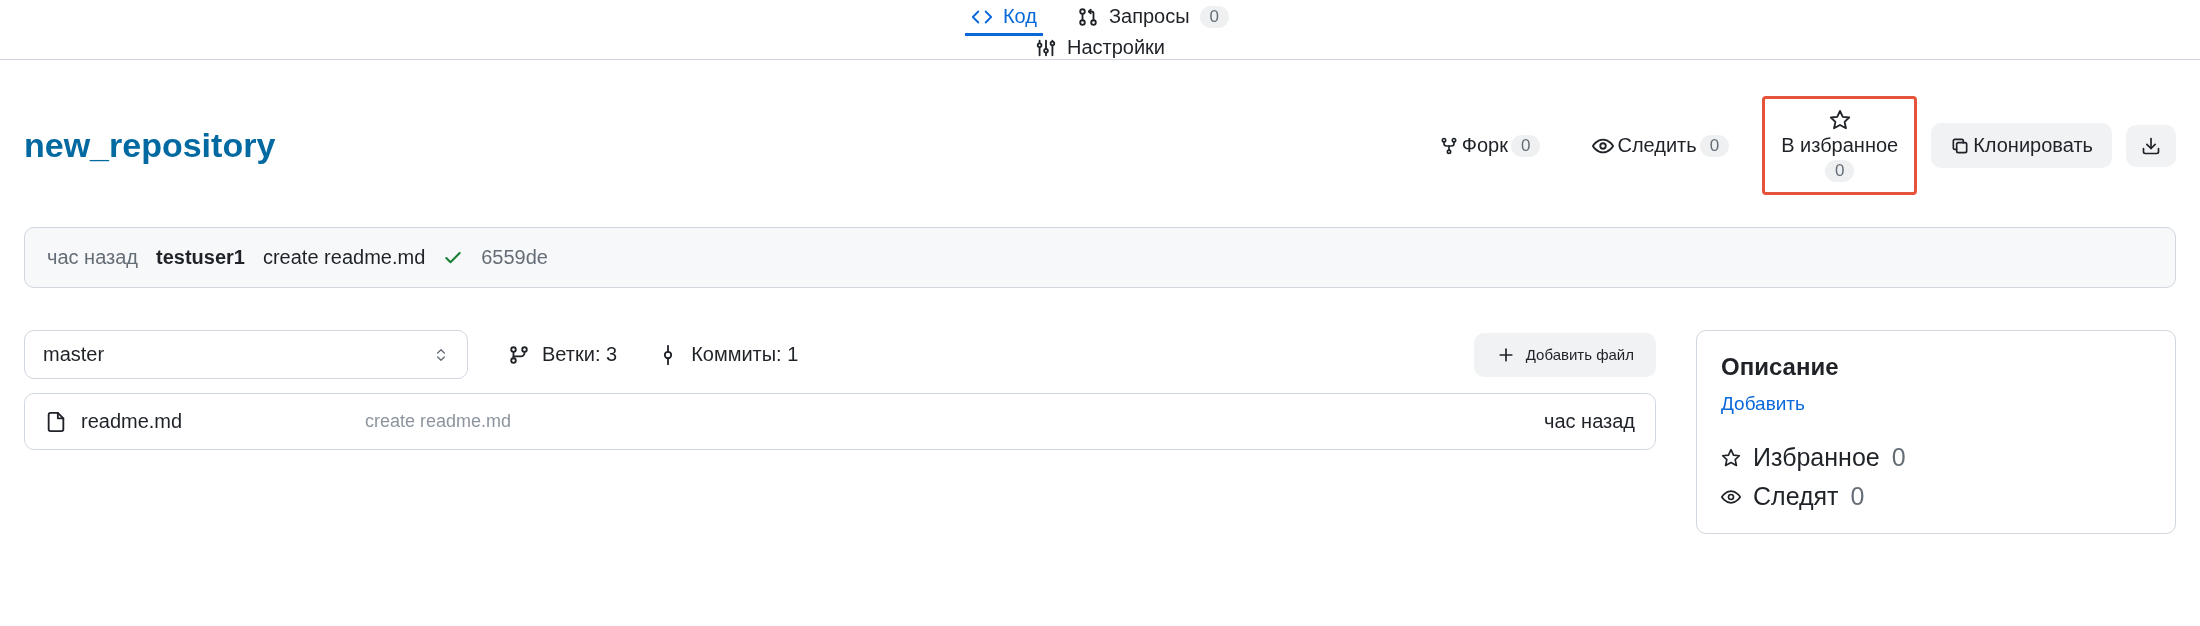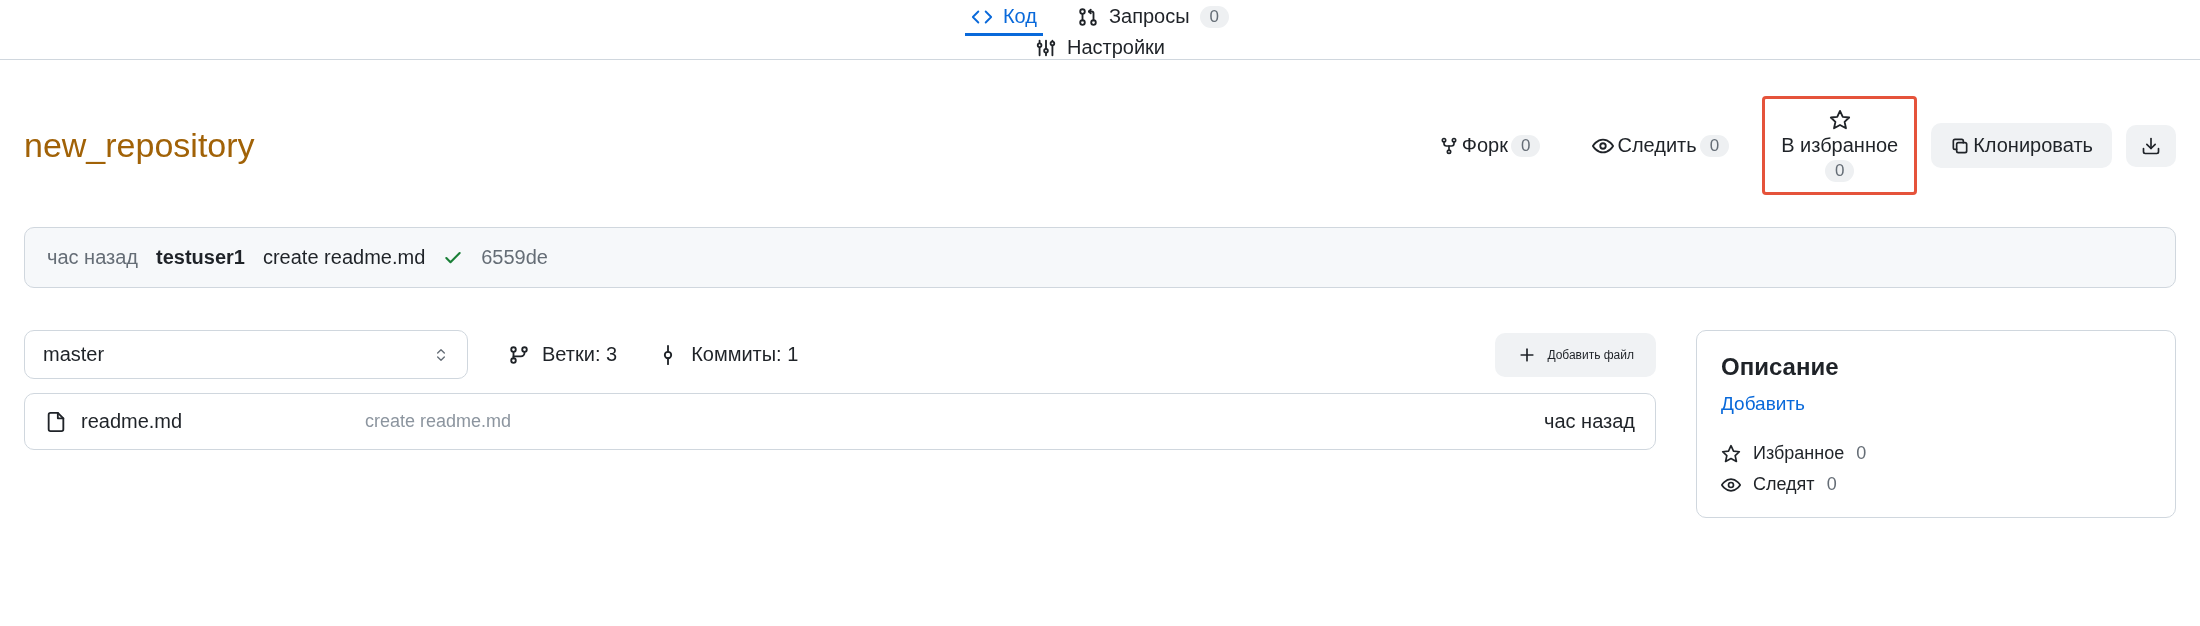--- a/index.html
+++ b/index.html
@@ -51,22 +51,22 @@
     cursor: pointer;
   }
   .header-row {
     display: flex;
     align-items: center;
     justify-content: space-between;
     padding: 36px 24px 8px 24px;
   }
   .repo-name {
     font-size: 34px;
-    font-weight: 400;
-    color: #a16207;
+    font-weight: 700;
+    color: #0369a1;
   }
   .actions { display: flex; gap: 14px; align-items: center; }
   .action-btn {
     display: flex;
     align-items: center;
     gap: 3px;
     padding: 10px 18px;
     font-size: 20px;
     color: #1f2328;
     border-radius: 10px;
@@ -122,40 +122,40 @@
     align-items: center;
     gap: 12px;
     font-size: 20px;
     color: #1f2328;
   }
   .spacer { flex: 1; }
   .add-file-btn {
     background: #f0f2f4;
     border-radius: 10px;
     padding: 12px 22px;
-    font-size: 12px;
+    font-size: 15px;
     display: flex;
     align-items: center;
     gap: 10px;
     cursor: pointer;
   }
   .file-list { border: 1px solid #d0d7de; border-radius: 10px; }
   .file-row {
     display: flex;
     align-items: center;
     padding: 16px 20px;
     font-size: 20px;
     gap: 20px;
   }
   .file-name { width: 300px; display:flex; align-items:center; gap:14px;}
   .file-msg { color: #8c959f; flex: 1; font-size: 18px;}
   .file-time { color: #1f2328; text-align: right; }
   .side-title { font-size: 24px; font-weight: 700; margin-bottom: 12px;}
   .side-link { color: #0969da; font-size: 19px; cursor: pointer; margin-bottom: 18px; display:inline-block;}
-  .side-stat { display: flex; align-items: center; gap: 12px; font-size: 18px; color: #1f2328; margin-top: 10px;}
+  .side-stat { display: flex; align-items: center; gap: 12px; font-size: 25px; color: #1f2328; margin-top: 10px;}
   .side-stat .count { color: #656d76; }
   svg { display: block; }
 </style>
 </head>
 <body>
 
 <div class="tabs">
   <div class="tabs-left">
     <div class="tab active">
       <span>

